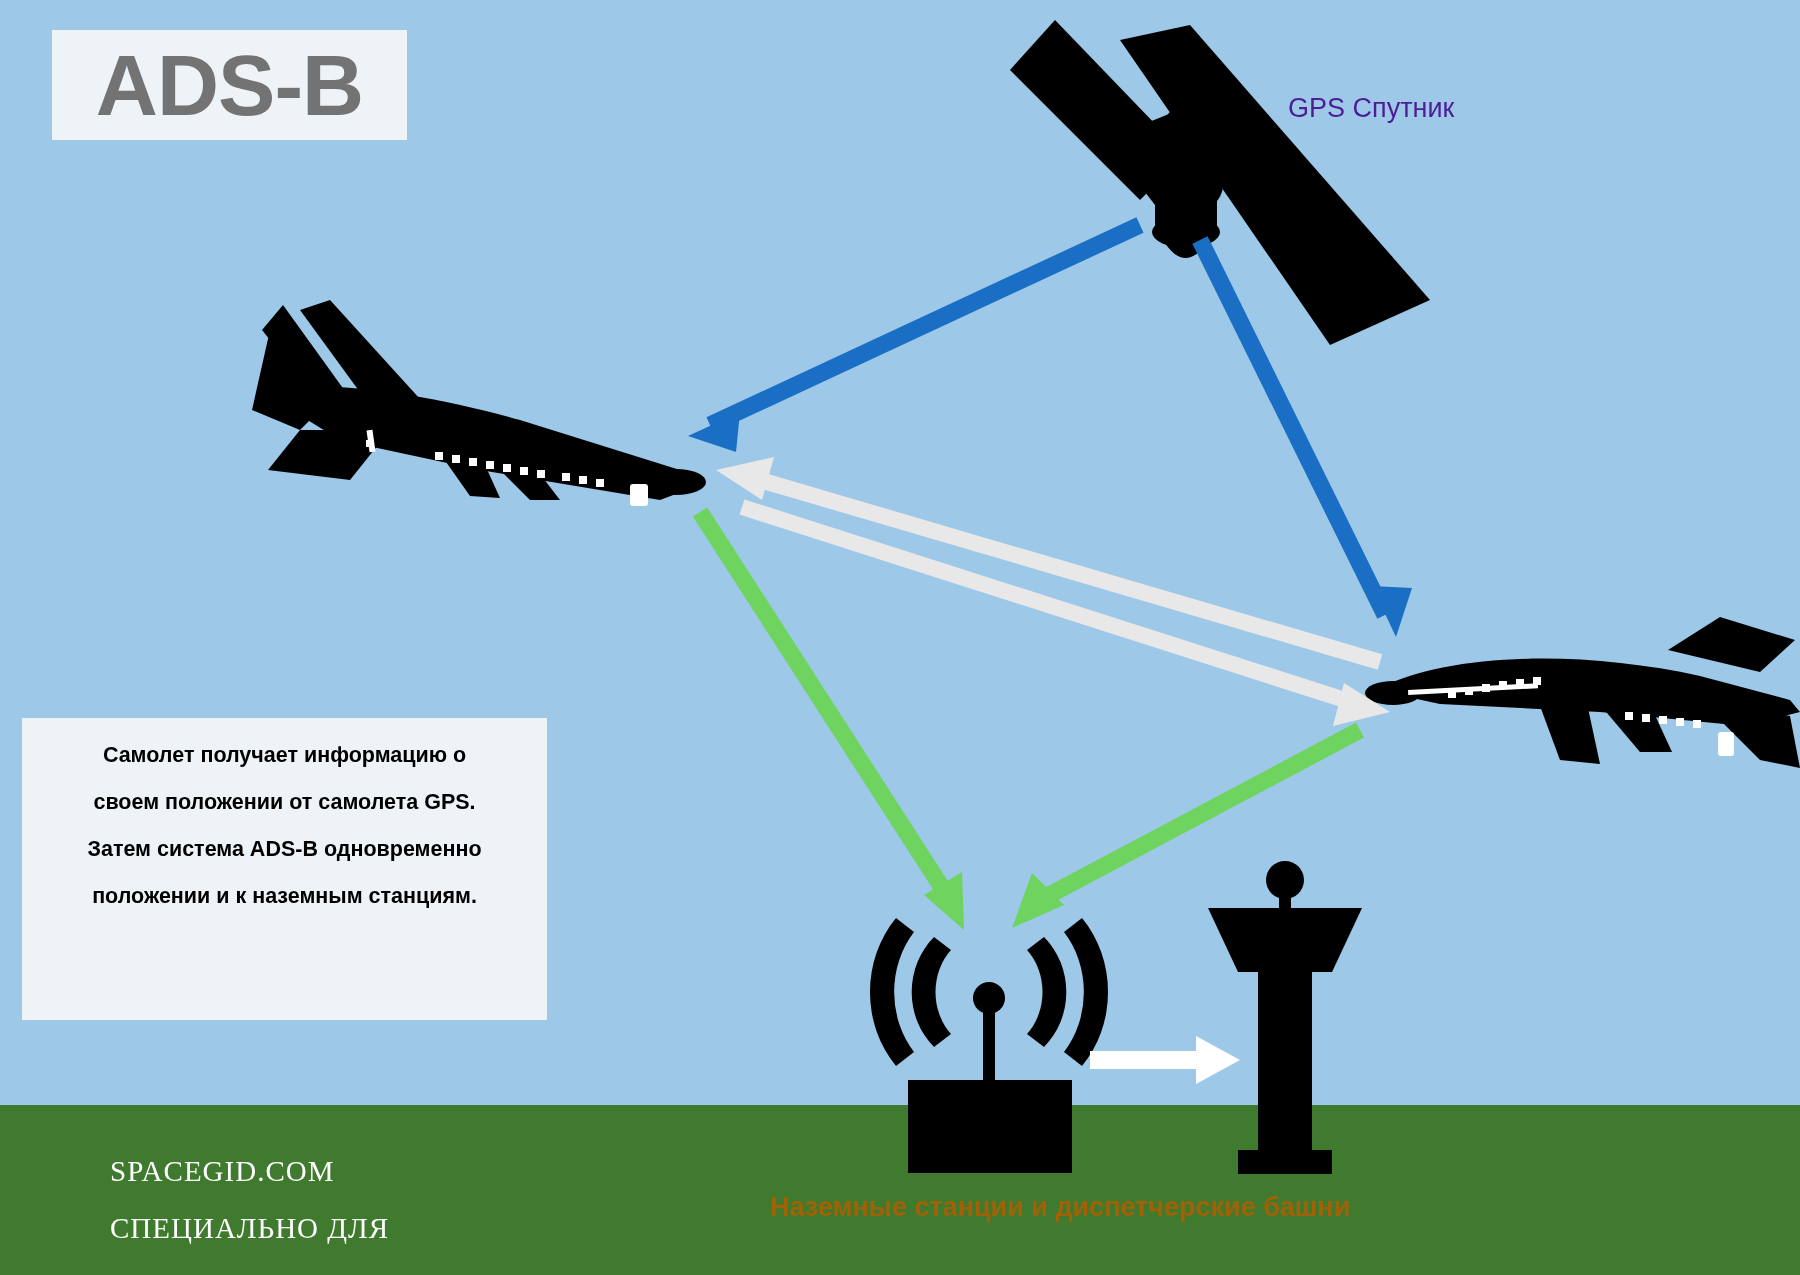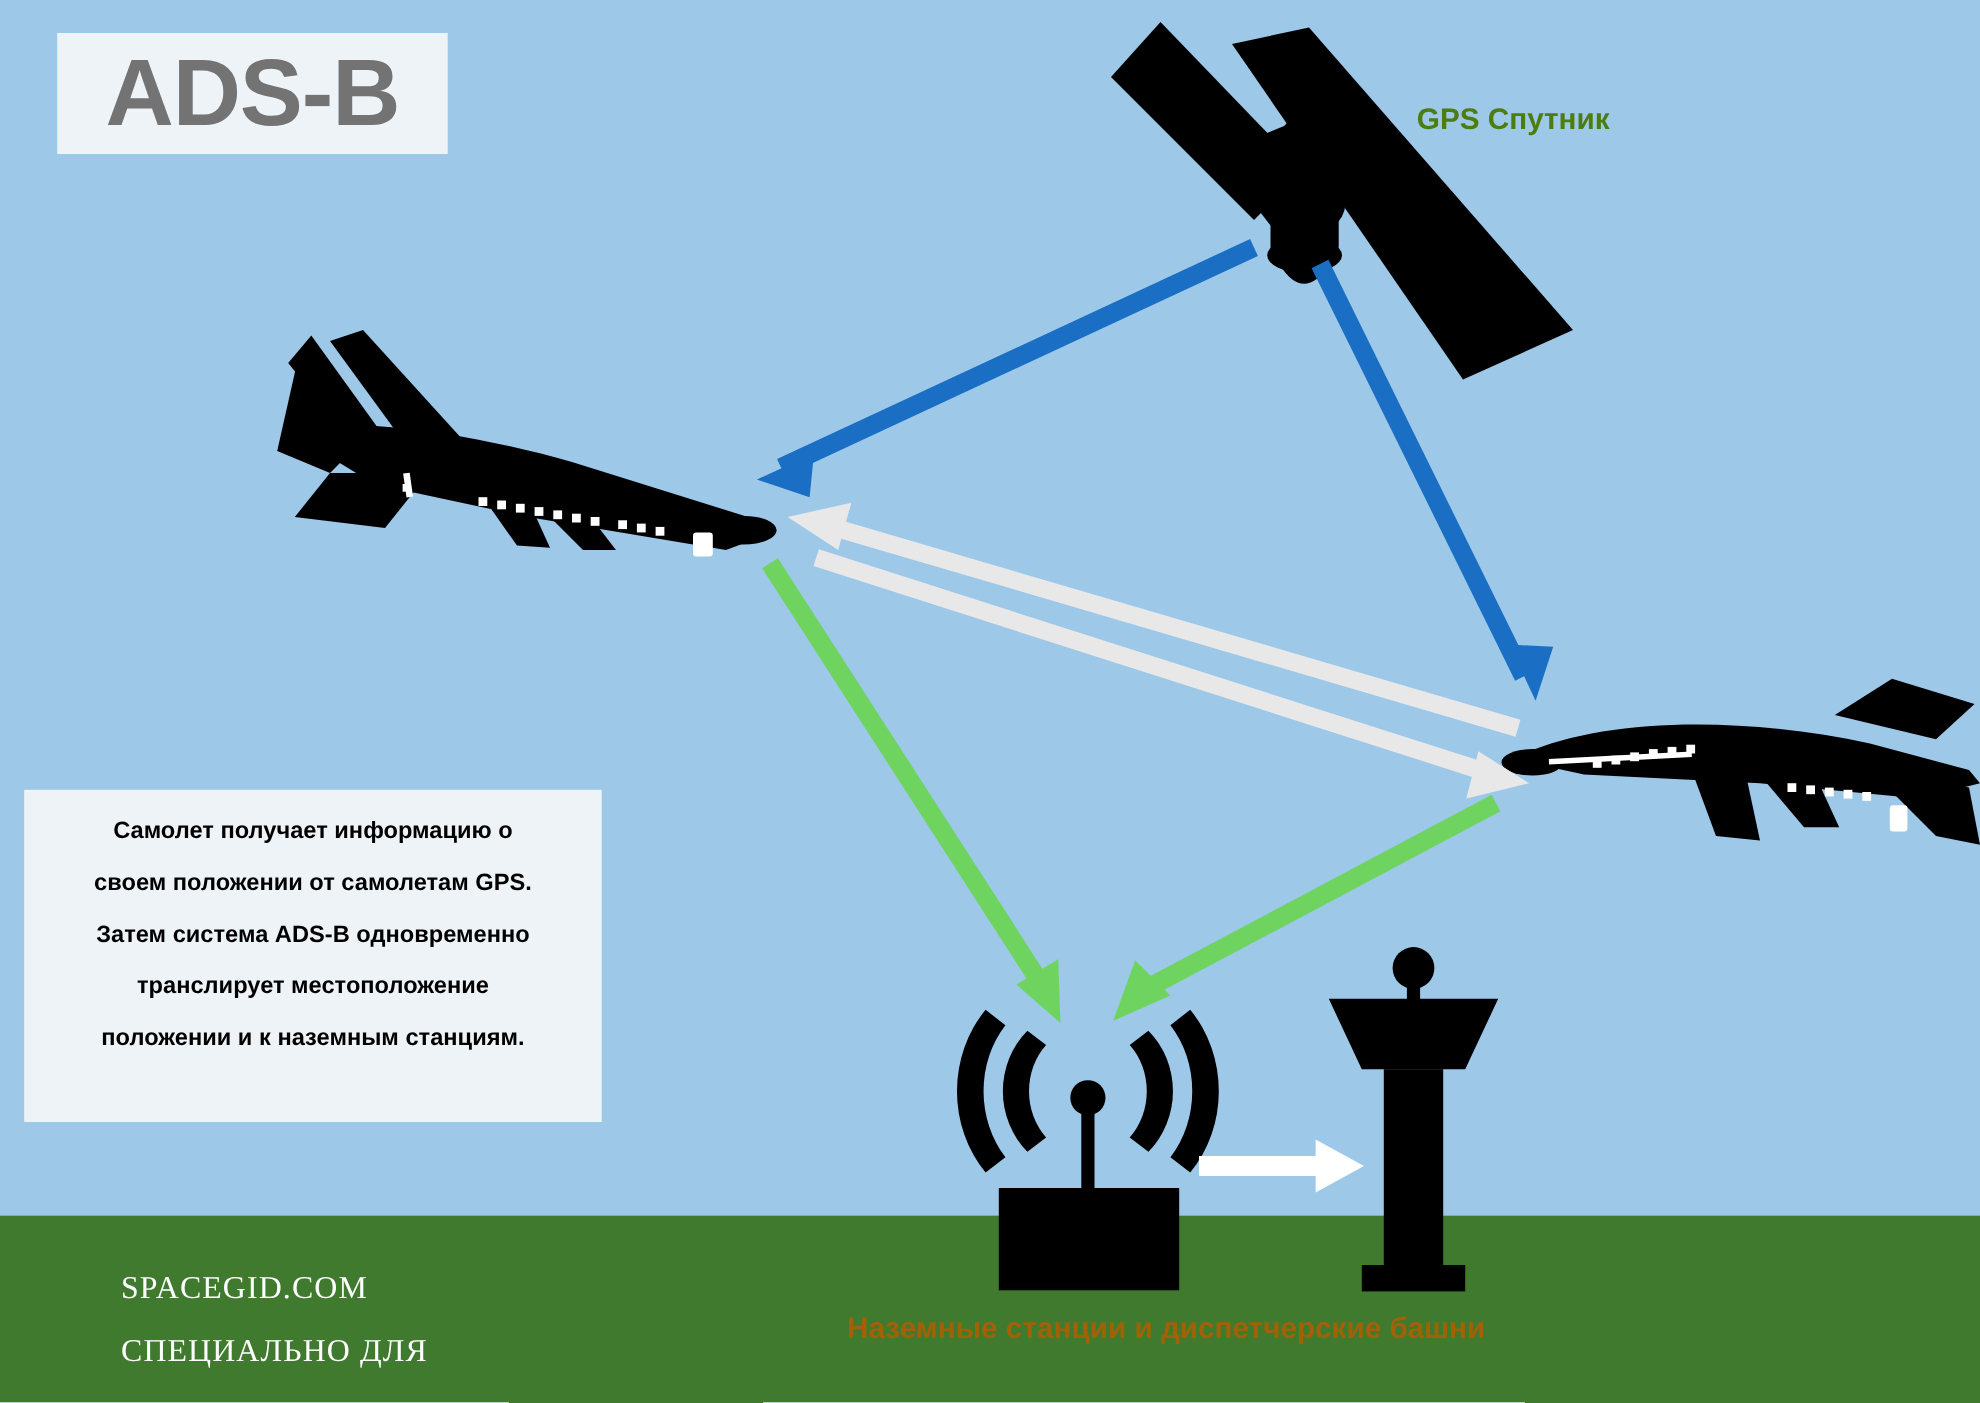--- a/index.html
+++ b/index.html
@@ -51,23 +51,23 @@
     font-weight: bold;
     font-size: 86px;
     letter-spacing: -1px;
     color: #737373;
     line-height: 1;
   }
   .gps-label {
     position: absolute;
     left: 1288px;
     top: 93px;
-    font-weight: bold;
+    font-weight: normal;
     font-size: 27px;
-    color: #4d7c0f;
+    color: #4c1d95;
     white-space: nowrap;
   }
   .ground-label {
     position: absolute;
     left: 770px;
     top: 1192px;
     font-weight: bold;
     font-size: 27px;
     color: #a16207;
     white-space: nowrap;
@@ -227,22 +227,21 @@
   <div class="title-box">
     <span>ADS-B</span>
   </div>
 
   <div class="gps-label">GPS Спутник</div>
 
   <div class="ground-label">Наземные станции и диспетчерские башни</div>
 
   <div class="info-box">
     <p>Самолет получает информацию о</p>
-    <p>своем положении от самолетам GPS.</p>
+    <p>своем положении от самолета GPS.</p>
     <p>Затем система ADS-B одновременно</p>
-    <p>транслирует местоположение</p>
     <p>положении и к наземным станциям.</p>
   </div>
 
   <div class="credit credit-1">СПЕЦИАЛЬНО ДЛЯ</div>
   <div class="credit credit-2">SPACEGID.COM</div>
 
 </div>
 
 </body></html>

